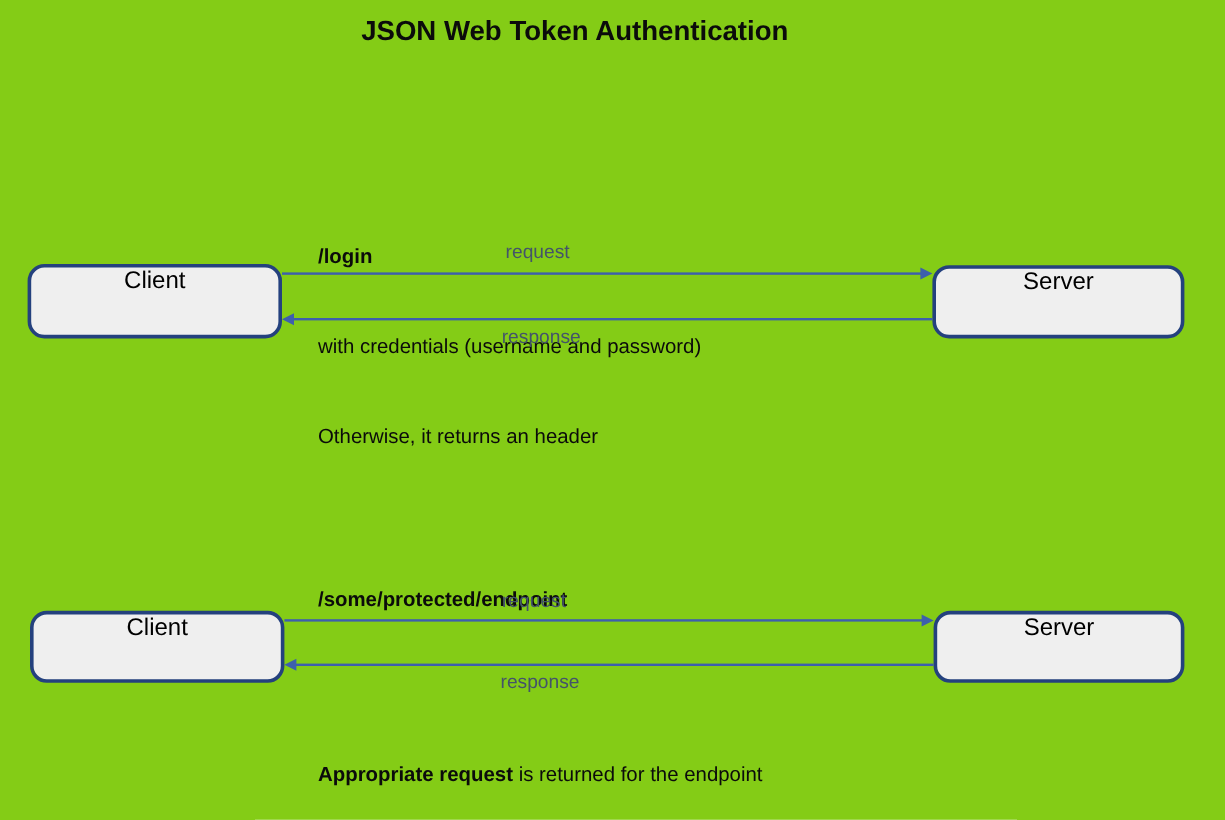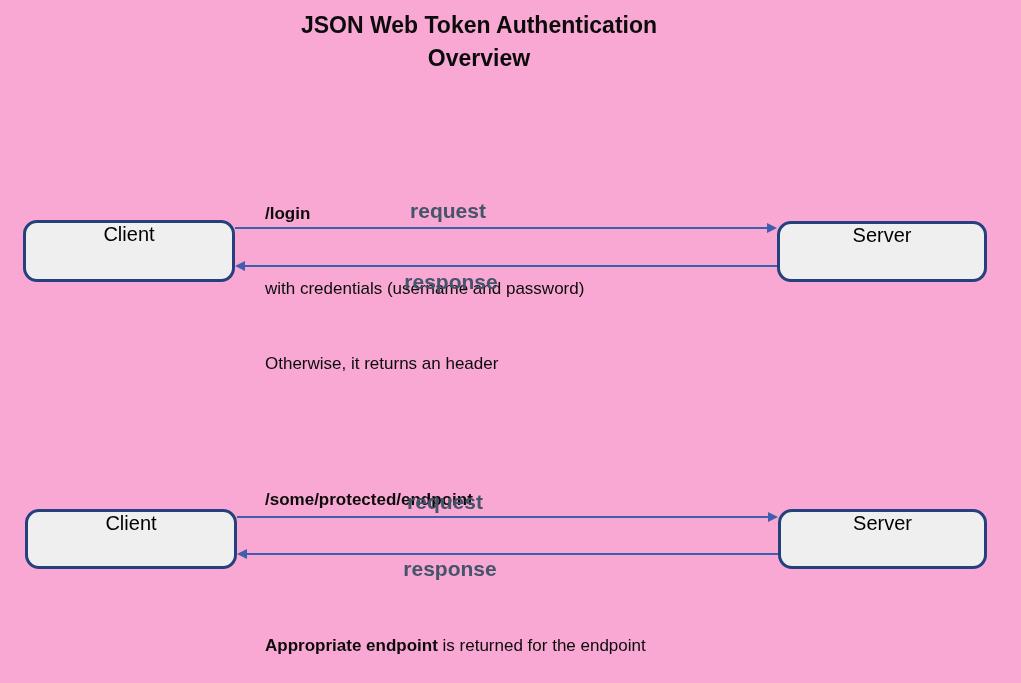--- a/index.html
+++ b/index.html
@@ -5,41 +5,41 @@
   html, body { margin: 0; padding: 0; }
   body {
     width: 1021px; height: 683px;
     background: #ffffff;
     font-family: "Liberation Sans", sans-serif;
     color: #000000;
   }
   .canvas {
     position: relative;
     width: 1021px; height: 683px;
-    background: #f9a8d4;
+    background: #84cc16;
     overflow: hidden;
   }
   .title {
     position: absolute;
     left: 0; top: 9px; width: 958px;
     text-align: center;
     font-size: 23px; font-weight: bold; line-height: 33px;
     color: #0b0b0b;
   }
   .annot {
     position: absolute;
     font-size: 17px; line-height: 25px;
     white-space: pre-wrap;
     color: #0b0b0b;
   }
   .b { font-weight: bold; }
   .msg-label {
     position: absolute;
     transform: translateX(-50%);
-    font-size: 21px; font-weight: bold; line-height: 20px;
+    font-size: 16px; font-weight: normal; line-height: 20px;
     color: #44546a;
     white-space: nowrap;
   }
   .box {
     position: absolute;
     box-sizing: border-box;
     border: 3px solid #24417e;
     border-radius: 14px;
     background: #efefef;
     display: flex; align-items: flex-start; justify-content: center;
@@ -87,21 +87,20 @@
   .f2-response-label { left: 450px; top: 559px; }
   .f2-result         { left: 265px; top: 583px; }
 </style>
 </head>
 <body>
 
 <div class="canvas">
 
   <div class="title">
     <div>JSON Web Token Authentication</div>
-    <div>Overview</div>
   </div>
 
   <div class="annot f1-header">
     <div class="b">/login</div>
     <div><span>with credentials (username and password)</span><span class="b"></span><span></span></div>
   </div>
 
   <div class="msg-label f1-request-label">request</div>
 
   <div class="box f1-client">
@@ -132,18 +131,18 @@
   <div class="box f2-server">
     <span>Server</span>
   </div>
 
   <div class="arrow arrow-right f2-request-arrow"></div>
   <div class="arrow arrow-left f2-response-arrow"></div>
 
   <div class="msg-label f2-response-label">response</div>
 
   <div class="annot f2-result">
-    <div><span class="b">Appropriate endpoint</span><span> is returned for the endpoint</span></div>
+    <div><span class="b">Appropriate request</span><span> is returned for the endpoint</span></div>
     
     
   </div>
 
 </div>
 
 </body></html>

